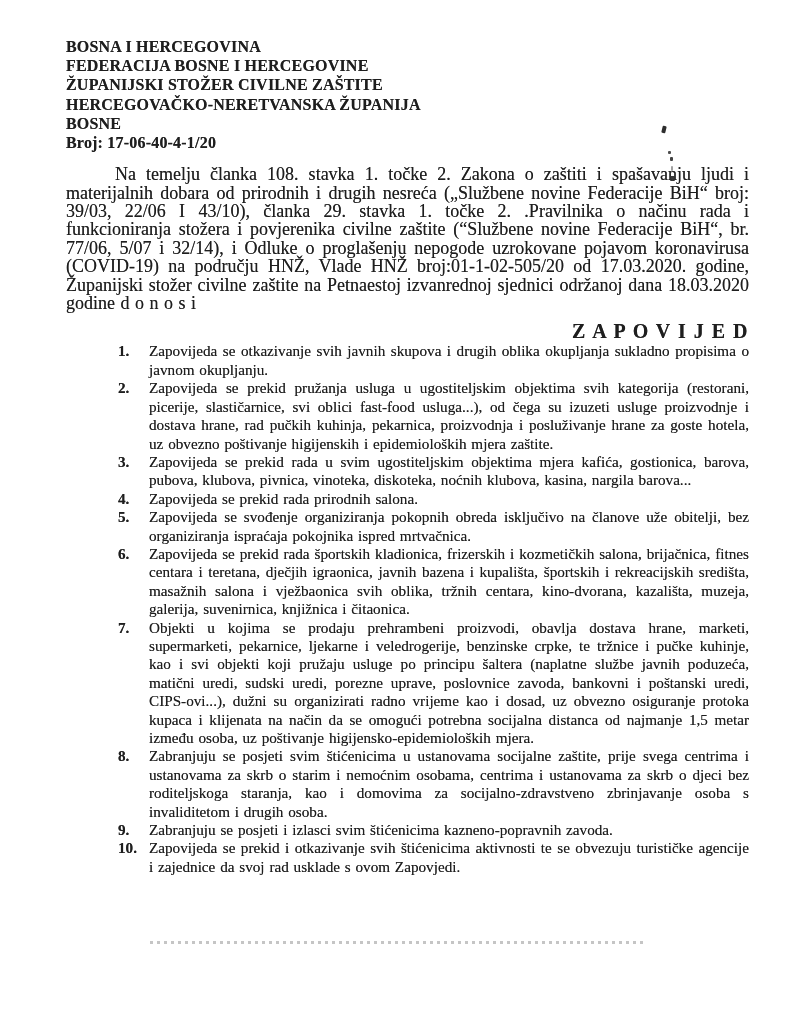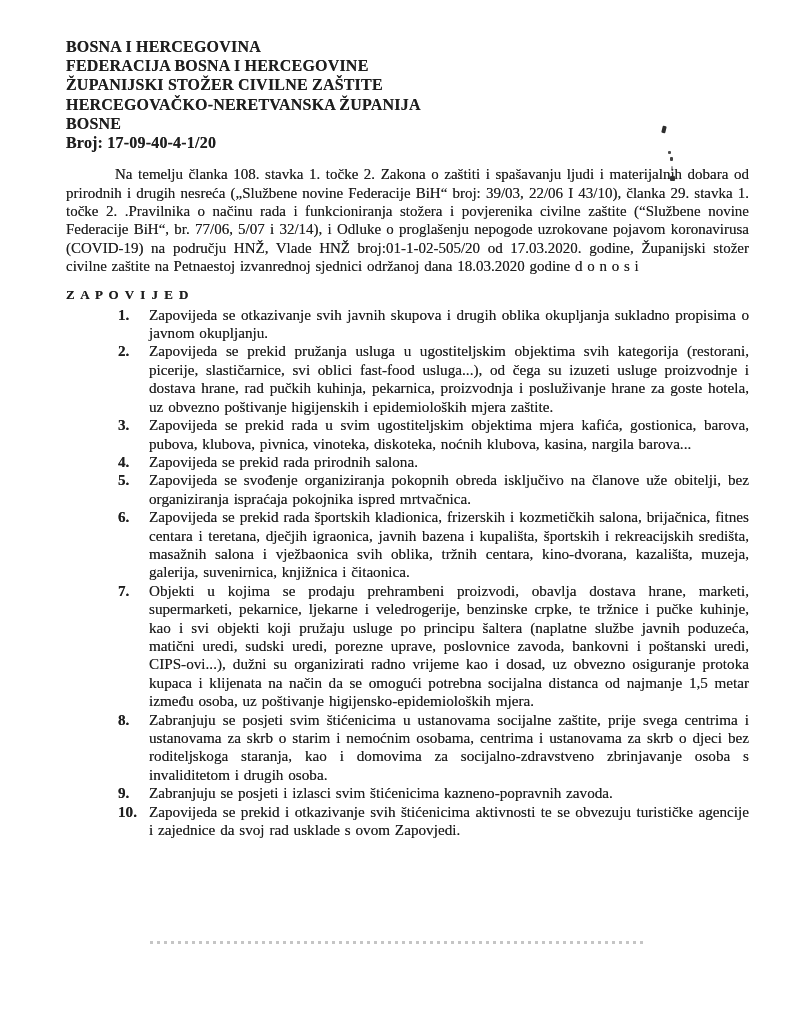--- a/index.html
+++ b/index.html
@@ -25,32 +25,32 @@
   }
   .doc-header {
     font-size: 16px;
     font-weight: 700;
     line-height: 19.2px;
     letter-spacing: 0.2px;
   }
   .doc-header .h-line { white-space: nowrap; }
   .intro {
     margin: 13px 0 0 0;
-    font-size: 15px;
+    font-size: 18px;
     line-height: 18.4px;
     text-align: justify;
     text-indent: 49px;
     word-spacing: 1px;
   }
   .order-title {
     margin: 9px 0 1px 0;
-    font-size: 13px;
+    font-size: 20px;
     line-height: 20px;
     font-weight: 700;
-    text-align: left;
+    text-align: right;
     letter-spacing: 1.5px;
   }
   ol.order {
     list-style: none;
     margin: 0 0 0 54px;
     padding: 0;
     font-size: 15.2px;
     line-height: 18.4px;
   }
   ol.order li {
@@ -94,25 +94,25 @@
 </style>
 </head>
 <body>
 
 <div class="sheet">
 
   <div class="content">
 
     <div class="doc-header">
       <div class="h-line">BOSNA I HERCEGOVINA</div>
-      <div class="h-line">FEDERACIJA BOSNA I HERCEGOVINE</div>
+      <div class="h-line">FEDERACIJA BOSNE I HERCEGOVINE</div>
       <div class="h-line">ŽUPANIJSKI STOŽER CIVILNE ZAŠTITE</div>
       <div class="h-line">HERCEGOVAČKO-NERETVANSKA ŽUPANIJA</div>
       <div class="h-line">BOSNE</div>
-      <div class="h-line">Broj: 17-09-40-4-1/20</div>
+      <div class="h-line">Broj: 17-06-40-4-1/20</div>
     </div>
 
     <p class="intro">Na temelju članka 108. stavka 1. točke 2. Zakona o zaštiti i spašavanju ljudi i materijalnih dobara od prirodnih i drugih nesreća („Službene novine Federacije BiH“ broj: 39/03, 22/06 I 43/10), članka 29. stavka 1. točke 2. .Pravilnika o načinu rada i funkcioniranja stožera i povjerenika civilne zaštite (“Službene novine Federacije BiH“, br. 77/06, 5/07 i 32/14), i Odluke o proglašenju nepogode uzrokovane pojavom koronavirusa (COVID-19) na području HNŽ, Vlade HNŽ broj:01-1-02-505/20 od 17.03.2020. godine, Županijski stožer civilne zaštite na Petnaestoj izvanrednoj sjednici održanoj dana 18.03.2020 godine d o n o s i</p>
 
     <h1 class="order-title">Z A P O V I J E D</h1>
 
     <ol class="order">
       <li class="order-item">
         <span class="num">1.</span>
         <span class="txt">Zapovijeda se otkazivanje svih javnih skupova i drugih oblika okupljanja sukladno propisima o javnom okupljanju.</span>

